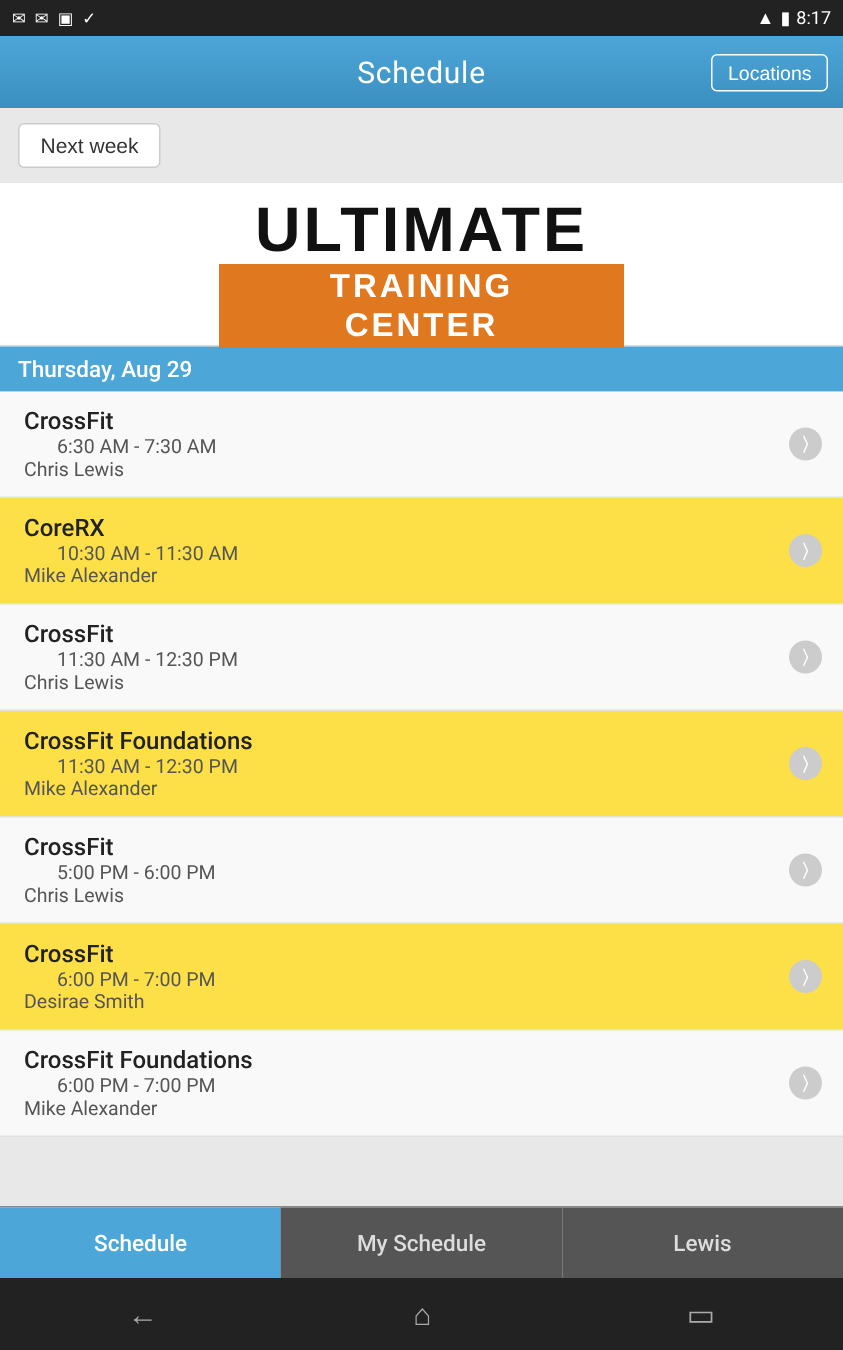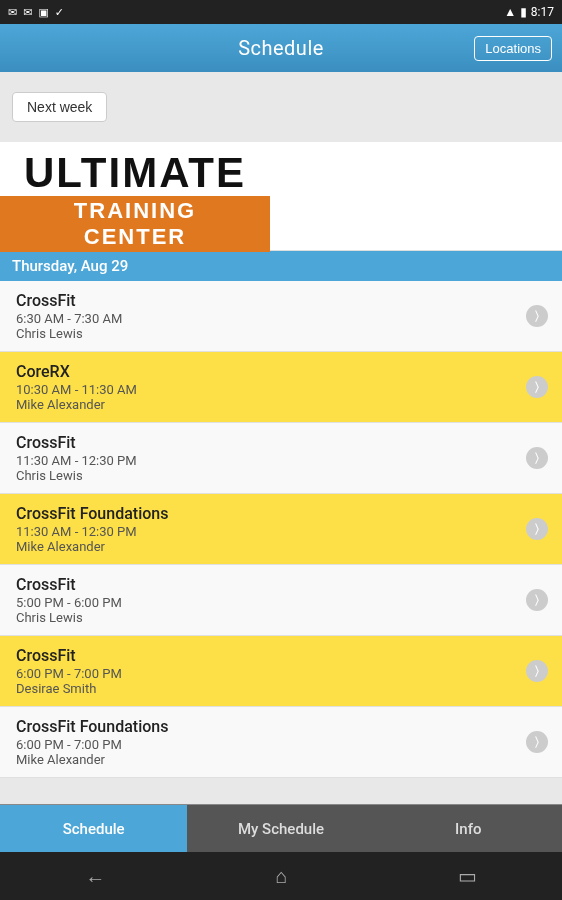--- a/index.html
+++ b/index.html
@@ -62,37 +62,37 @@
       border-radius: 4px;
       color: #fff;
       font-size: 13px;
       padding: 4px 10px;
       cursor: pointer;
     }
 
     
     .next-week-area {
       background: #e8e8e8;
-      padding: 20px 12px;
+      padding: 10px 12px;
     }
     .next-week-btn {
       background: #fff;
       border: 1px solid #ccc;
       border-radius: 4px;
       font-size: 14px;
       padding: 6px 14px;
       cursor: pointer;
       color: #333;
     }
 
     
     .logo-area {
       background: #fff;
       display: flex;
-      flex-direction: row;
+      flex-direction: column;
       align-items: center;
       padding: 10px 0 8px;
       border-bottom: 1px solid #ddd;
     }
     .logo-image {
       width: 270px;
       height: 90px;
       position: relative;
     }
     .logo-ultimate {
@@ -141,20 +141,21 @@
     }
     .schedule-item-name {
       font-size: 16px;
       font-weight: 500;
       color: #222;
     }
     .schedule-item-time {
       font-size: 13px;
       color: #555;
       margin-top: 1px;
+      margin-left: 22px;
     }
     .schedule-item-instructor {
       font-size: 13px;
       color: #555;
     }
     .chevron {
       position: absolute;
       right: 14px;
       top: 50%;
       transform: translateY(-50%);
@@ -311,20 +312,20 @@
     <div class="schedule-item-time">6:00 PM - 7:00 PM</div>
     <div class="schedule-item-instructor">Mike Alexander</div>
     <div class="chevron">〉</div>
   </div>
     </div>
 </div>
 
 <div class="bottom-tabs">
 <div class="tab active">Schedule</div>
     <div class="tab inactive">My Schedule</div>
-    <div class="tab inactive">Info</div>
+    <div class="tab inactive">Lewis</div>
   </div>
 
 <div class="nav-bar">
   <span class="nav-btn">←</span>
   <span class="nav-btn">⌂</span>
   <span class="nav-btn">▭</span>
 </div>
 
 </body></html>

